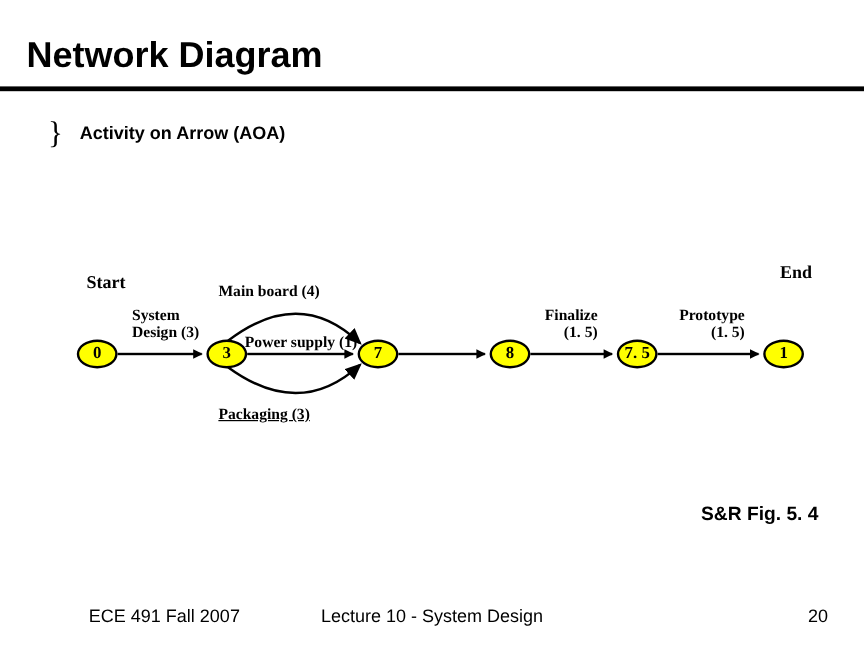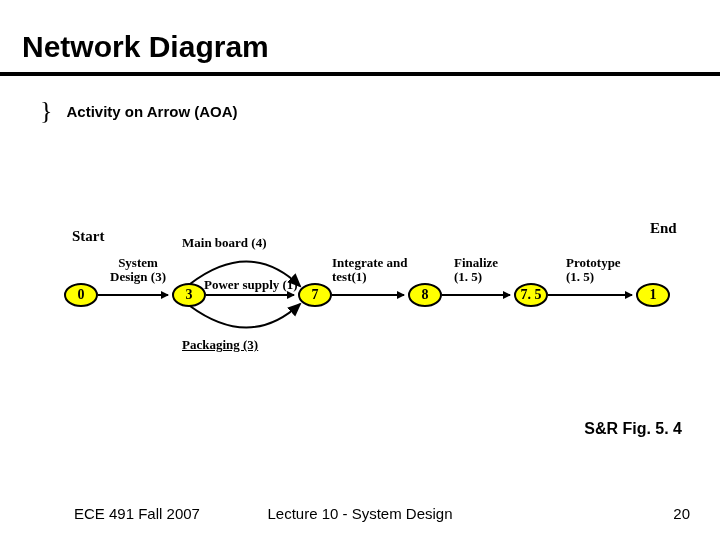--- a/index.html
+++ b/index.html
@@ -6,21 +6,21 @@
   body { width: 720px; height: 540px; font-family: Arial, Helvetica, sans-serif; background: #fff; position: relative; }
   .title { font-size: 30px; font-weight: bold; color: #000; padding: 30px 12px 8px 22px; }
   .rule { border: none; border-top: 4px solid #000; margin: 0; }
   .bullet-row { display: flex; align-items: center; padding: 22px 0 0 40px; }
   .bullet-glyph { font-family: "Times New Roman", serif; font-size: 26px; color: #000; margin-right: 14px; line-height: 1; }
   .bullet-text { font-size: 15px; font-weight: bold; color: #000; }
   .diagram { position: absolute; left: 0; top: 200px; width: 720px; height: 200px; }
   .node { position: absolute; width: 34px; height: 24px; background: #ffff00; border: 2px solid #000; border-radius: 50%; display: flex; align-items: center; justify-content: center; font-family: "Times New Roman", serif; font-size: 14px; font-weight: bold; }
   .edge { position: absolute; height: 2px; background: #000; }
   .edge::after { content: ""; position: absolute; right: -1px; top: -3px; width: 0; height: 0; border-left: 8px solid #000; border-top: 4px solid transparent; border-bottom: 4px solid transparent; }
-  .e-label { position: absolute; font-family: "Times New Roman", serif; font-size: 13px; font-weight: bold; color: #000; text-align: left; line-height: 1.1; white-space: nowrap; }
+  .e-label { position: absolute; font-family: "Times New Roman", serif; font-size: 13px; font-weight: bold; color: #000; text-align: right; line-height: 1.1; white-space: nowrap; }
   .start-end { position: absolute; font-family: "Times New Roman", serif; font-size: 15px; font-weight: bold; }
   .caption { position: absolute; right: 38px; top: 420px; font-size: 16px; font-weight: bold; }
   .footer { position: absolute; left: 0; bottom: 18px; width: 720px; display: flex; align-items: flex-start; font-size: 15px; }
   .f-left { position: absolute; left: 74px; }
   .f-center { width: 100%; text-align: center; }
   .f-right { position: absolute; right: 30px; }
   
   .pack-svg { position: absolute; left: 0; top: 0; width: 720px; height: 200px; }
 </style>
 </head>
@@ -57,31 +57,27 @@
       <marker id="ah" markerWidth="8" markerHeight="8" refX="6" refY="3" orient="auto">
         <path d="M0,0 L7,3 L0,6 Z" fill="#000"></path>
       </marker>
     </defs>
     <path d="M 190 84 Q 250 38 300 86" stroke="#000" stroke-width="2" fill="none" marker-end="url(#ah)"></path>
     <path d="M 190 106 Q 250 150 300 104" stroke="#000" stroke-width="2" fill="none" marker-end="url(#ah)"></path>
   </svg>
 
   <div class="e-label" style="left:182px; top:36px;">Main board (4)</div>
 
-  <div class="e-label" style="left:110px; top:56px; text-align:center;">
+  <div class="e-label" style="left:110px; top:56px; text-align:left;">
     <div>System</div>
     <div>Design (3)</div>
   </div>
 
   <div class="e-label" style="left:204px; top:78px;">Power supply (1)</div>
 
-  <div class="e-label" style="left:332px; top:56px;">
-    <div>Integrate and</div>
-    <div>test(1)</div>
-  </div>
 
   <div class="e-label" style="left:454px; top:56px;">
     <div>Finalize</div>
     <div>(1. 5)</div>
   </div>
 
   <div class="e-label" style="left:566px; top:56px;">
     <div>Prototype</div>
     <div>(1. 5)</div>
   </div>

